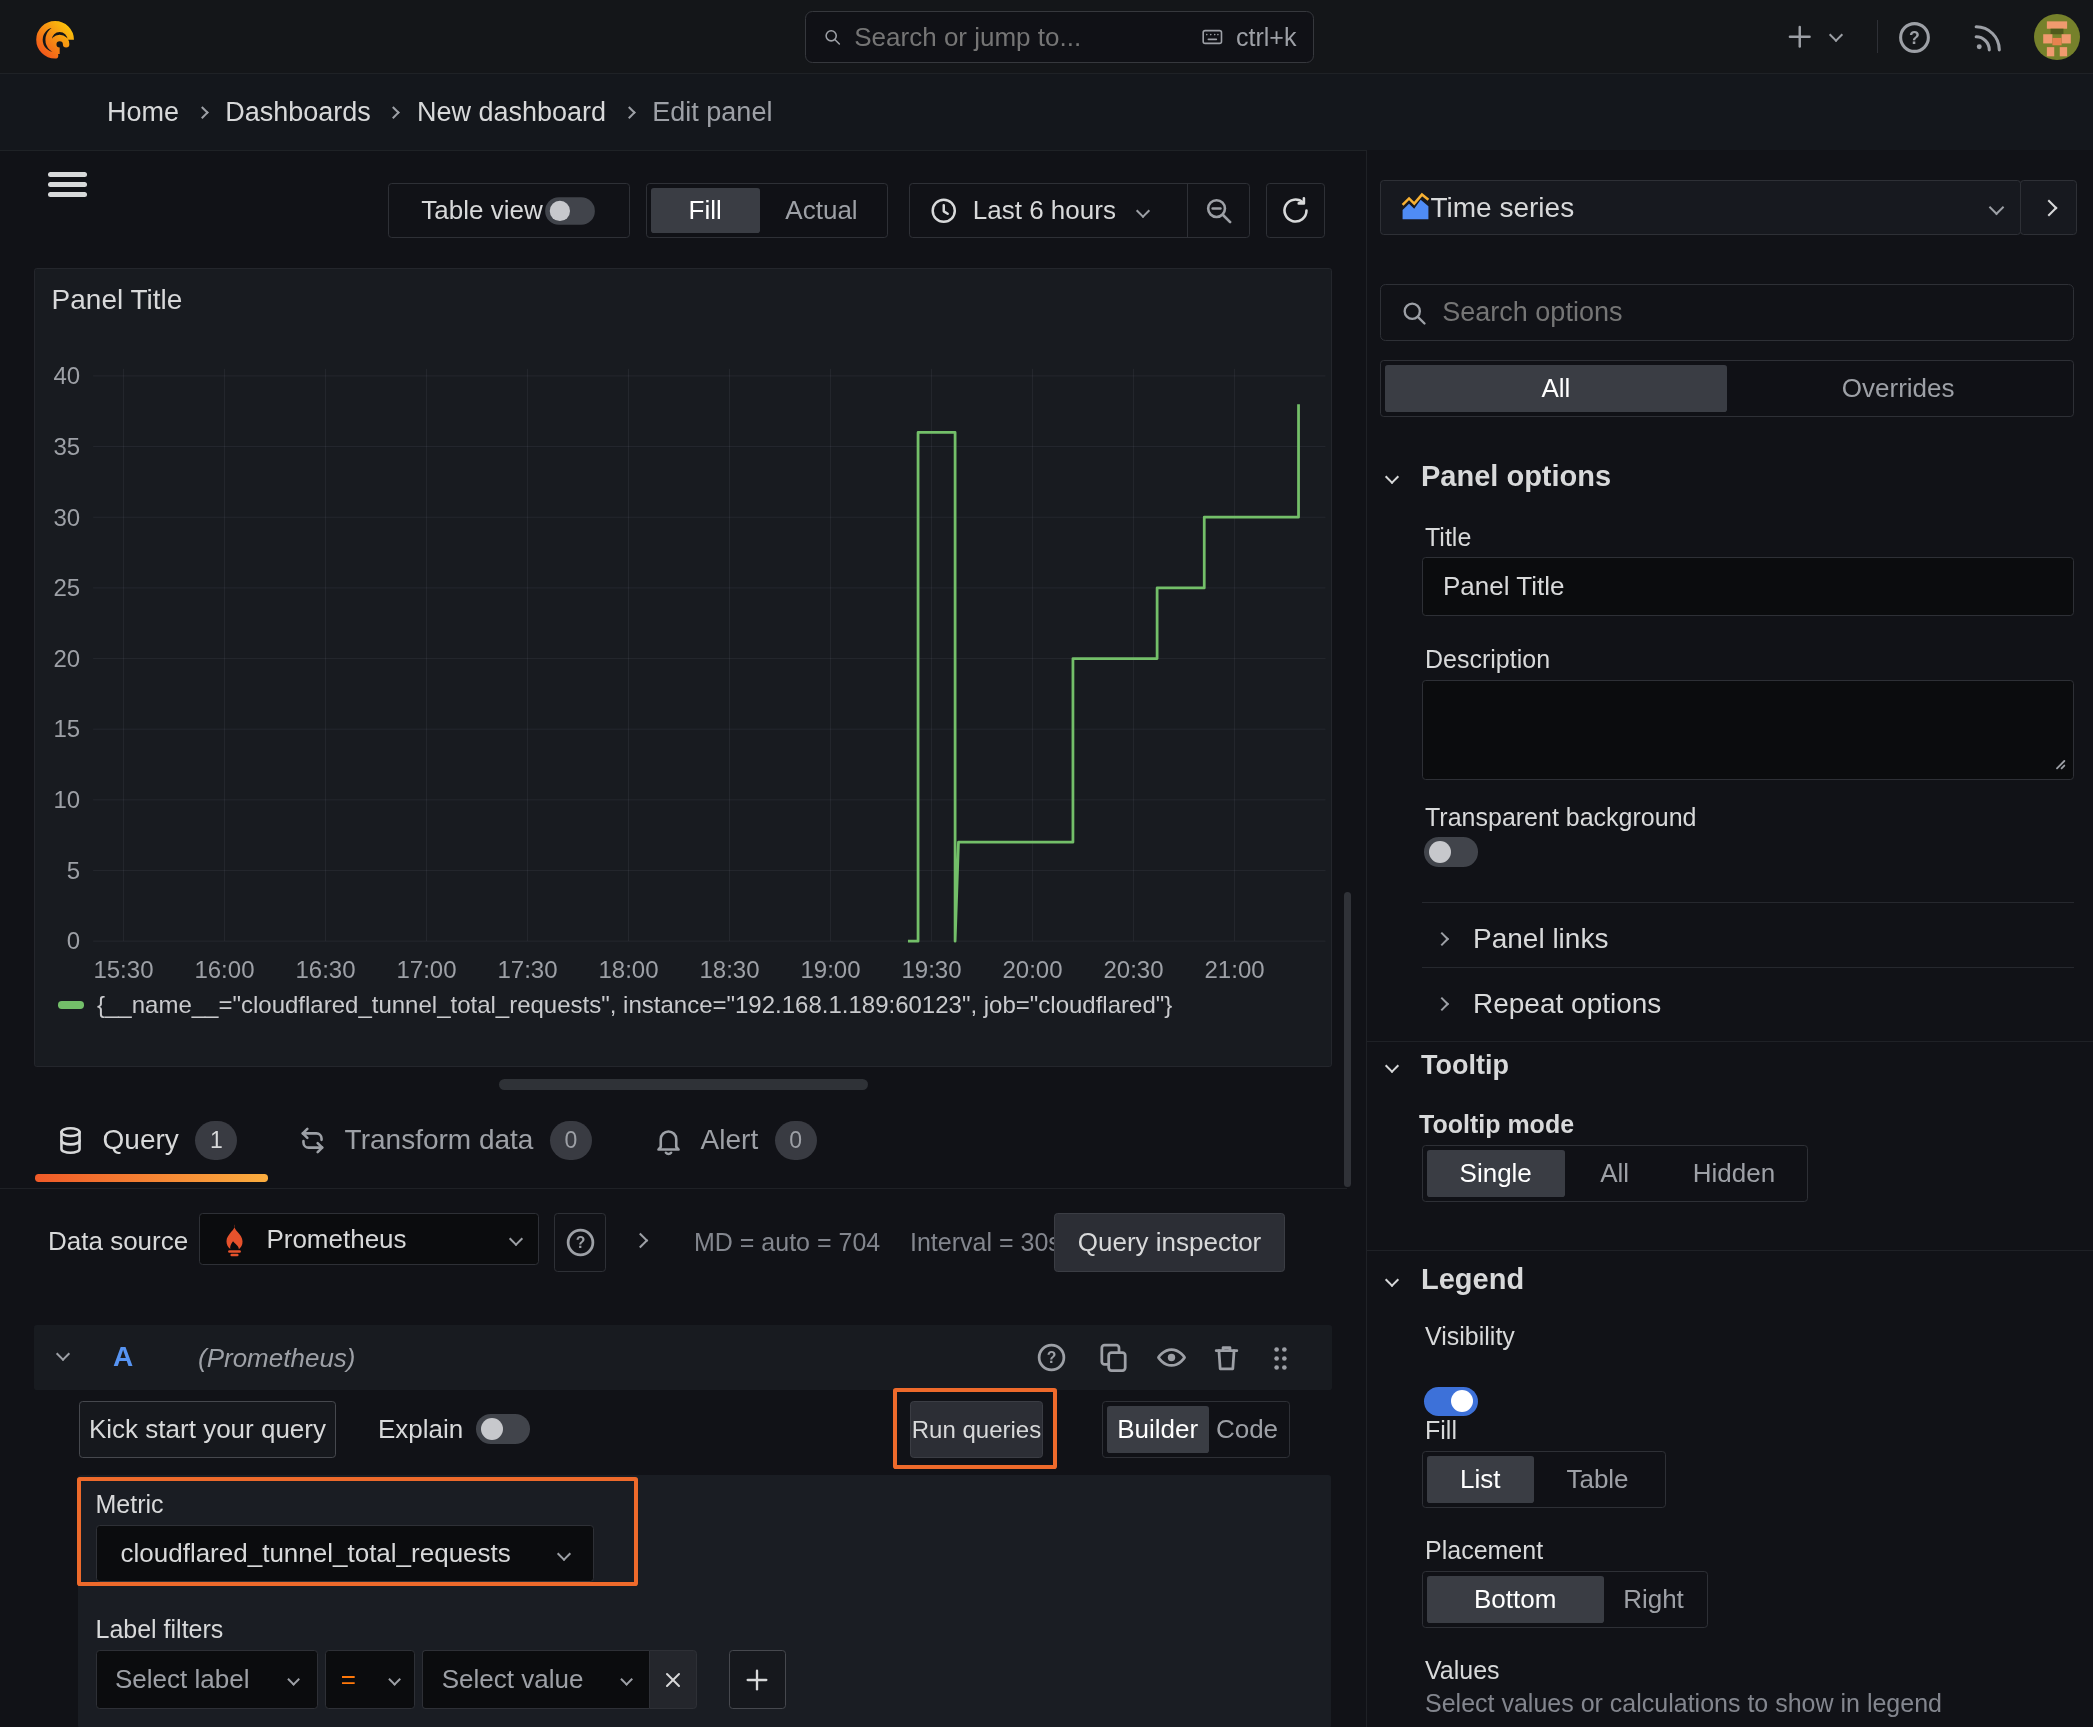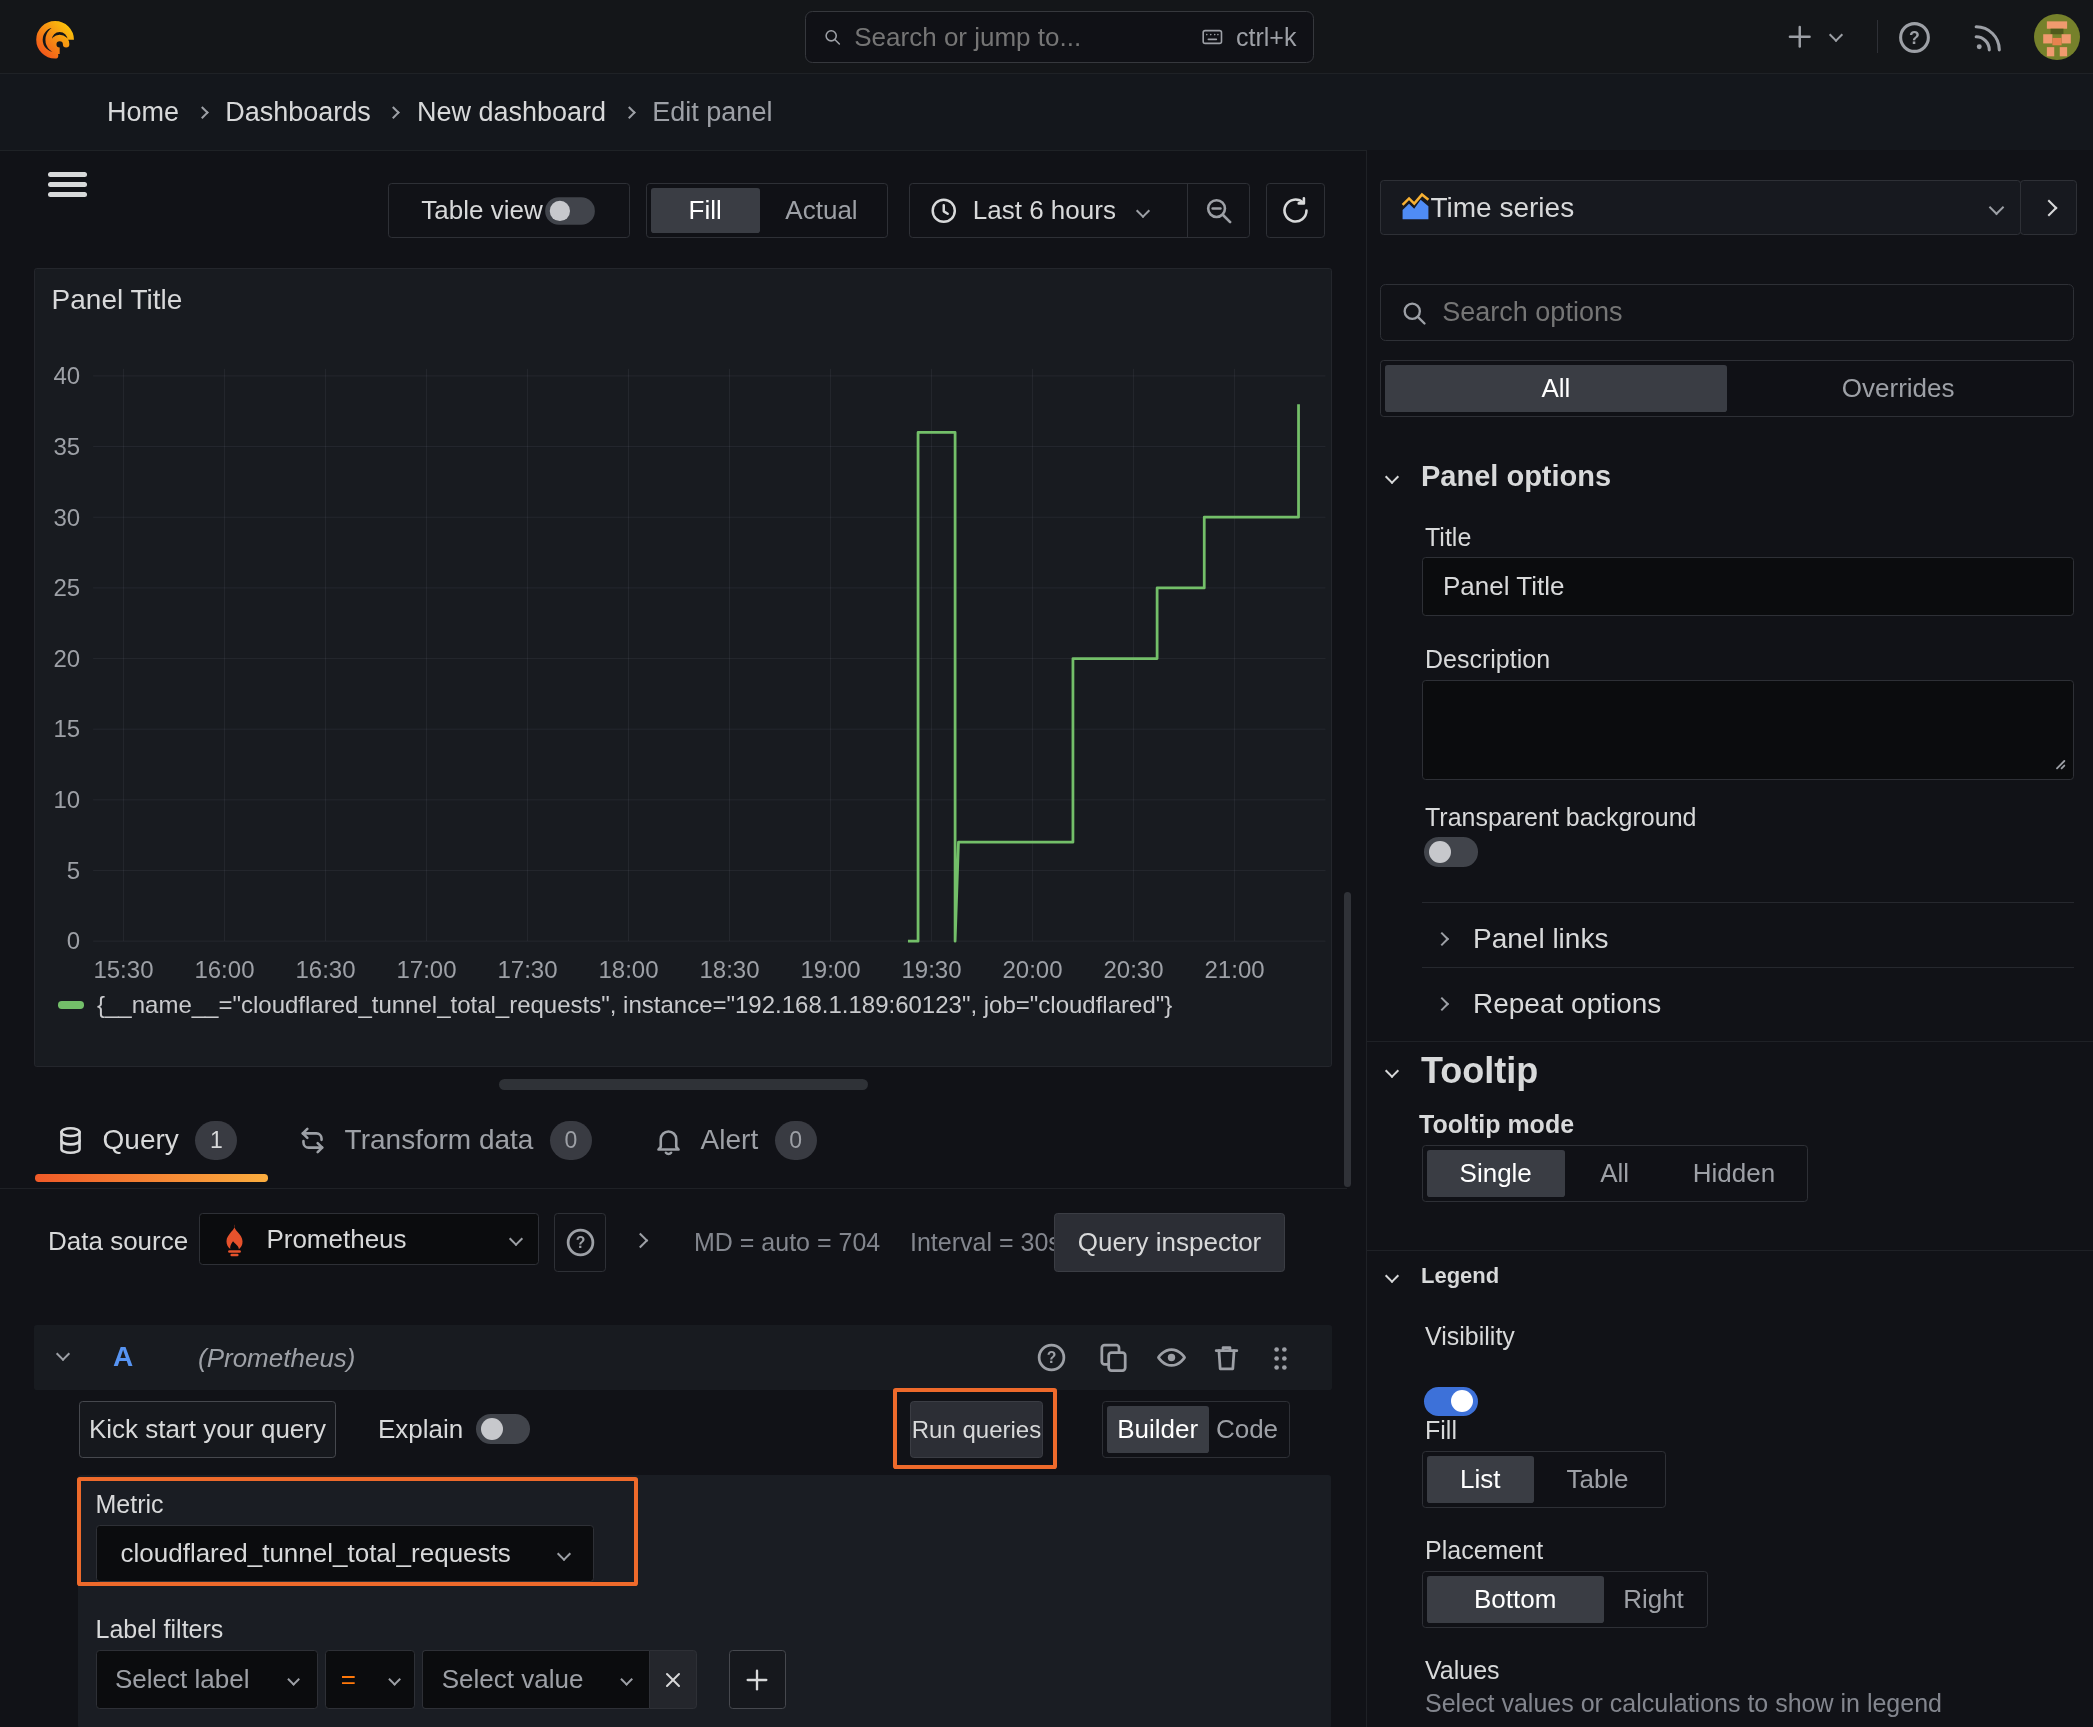--- a/index.html
+++ b/index.html
@@ -411,34 +411,34 @@
     <div class="abs" style="left:55px;top:817px;width:652px;height:0.9px;background:#26282e"></div>
     <div class="abs flex" style="left:70px;top:827px;height:54px;gap:26px">
       <span class="chev right" style="width:10px;height:10px"></span>
       <span class="t1 f30">Repeat options</span>
     </div>
 
     <div class="abs" style="left:0;top:891px;width:727px;height:0.9px;background:#1f2126"></div>
 
     <div class="abs flex" style="left:20px;top:900px;gap:24px">
       <span class="chev down light" style="width:10px;height:10px"></span>
-      <span class="t1" style="font-size:36px;font-weight:600">Tooltip</span>
+      <span class="t1" style="font-size:27px;font-weight:600">Tooltip</span>
     </div>
     <span class="abs t1 f27" style="left:52px;top:960px;font-weight:700">Tooltip mode</span>
     <div class="seg-wrap abs" style="left:55px;top:995px;width:386px;height:57px">
       <div class="seg on" style="width:138px">Single</div>
       <div class="seg" style="width:100px">All</div>
       <div class="seg" style="flex:1">Hidden</div>
     </div>
 
     <div class="abs" style="left:0;top:1100px;width:727px;height:0.9px;background:#1f2126"></div>
 
     <div class="abs flex" style="left:20px;top:1113px;gap:24px">
       <span class="chev down light" style="width:10px;height:10px"></span>
-      <span class="t1" style="font-size:22px;font-weight:600">Legend</span>
+      <span class="t1" style="font-size:29px;font-weight:600">Legend</span>
     </div>
     <span class="abs t1 f27" style="left:58px;top:1172px;font-weight:500">Visibility</span>
     <div class="toggle on abs" style="left:57px;top:1207px">
         <div class="knob"></div>
       </div>
 
     <span class="abs t1 f27" style="left:58px;top:1266px;font-weight:500">Fill</span>
     <div class="seg-wrap abs" style="left:55px;top:1301px;width:244px;height:57px">
       <div class="seg on" style="width:107px">List</div>
       <div class="seg" style="flex:1">Table</div>

